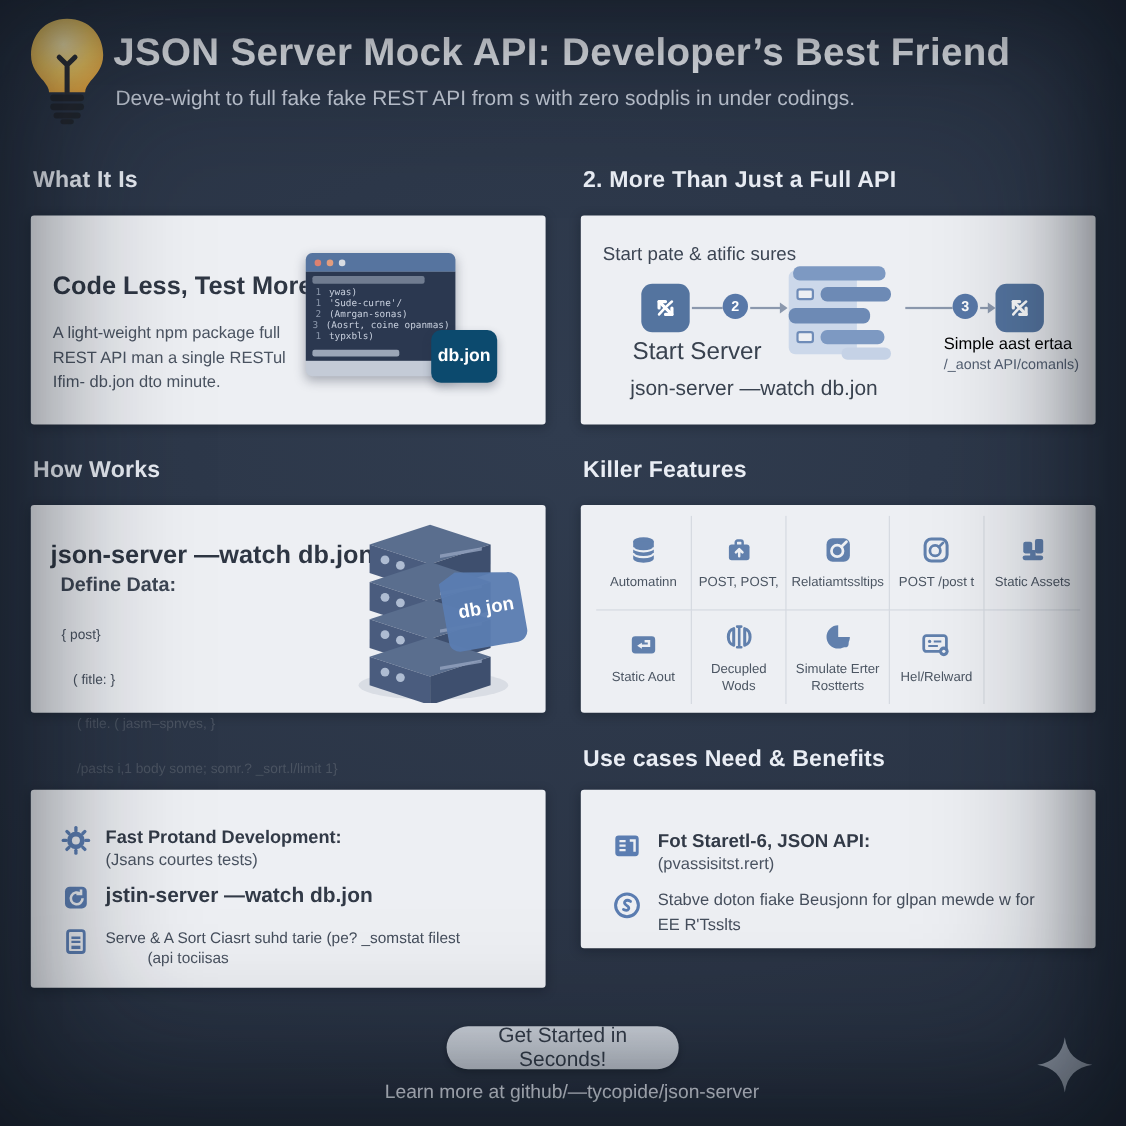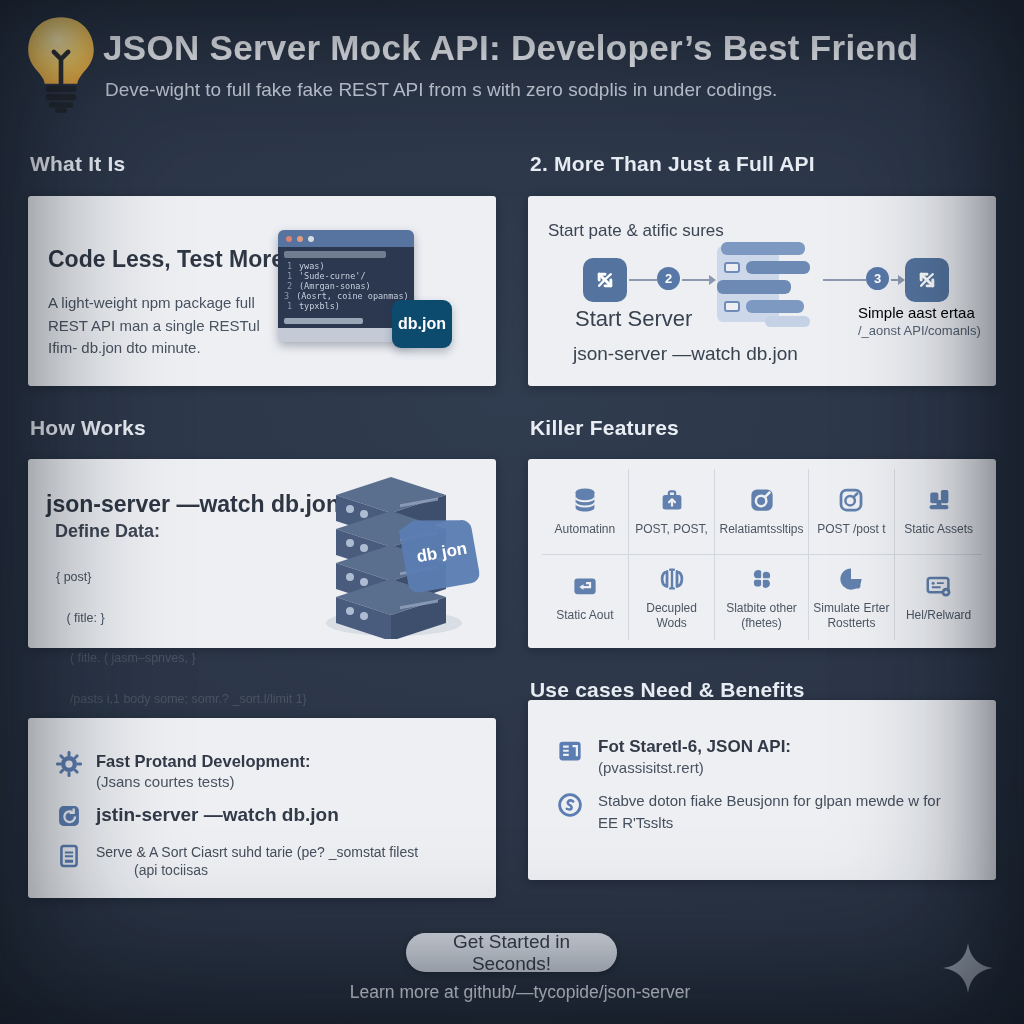--- a/index.html
+++ b/index.html
@@ -304,32 +304,20 @@
         <span class="kf-icon">
           <svg viewBox="0 0 24 24" fill="none" stroke="#6180ad" stroke-width="2.2" stroke-linecap="round">
               <path d="M8 6 C2.8 7 2.8 17 8 18 M8 6 V18"></path>
               <path d="M16 6 C21.2 7 21.2 17 16 18 M16 6 V18"></path>
               <path d="M12 4.5 V19.5 M10.5 4.5 h3 M10.5 19.5 h3" stroke-width="1.9"></path>
             </svg>
         </span>
         <span class="kf-label">Decupled Wods</span>
       </div>
 
-      <div class="kf-cell">
-        <span class="kf-icon">
-          <svg viewBox="0 0 24 24" fill="#6180ad">
-              <circle cx="9" cy="8.3" r="3.5"></circle>
-              <circle cx="15.4" cy="9.3" r="3.1"></circle>
-              <circle cx="8.6" cy="14.9" r="3.1"></circle>
-              <circle cx="14.9" cy="15.6" r="3.5"></circle>
-              <path d="M12 5 V19 M5 12 H19" stroke="#edeff3" stroke-width="1.3"></path>
-            </svg>
-        </span>
-        <span class="kf-label">Slatbite other (fhetes)</span>
-      </div>
 
       <div class="kf-cell">
         <span class="kf-icon">
           <svg viewBox="0 0 24 24" fill="#6180ad">
               <path d="M12 3.5 A8.5 8.5 0 1 0 20.5 12 L12 12 Z"></path>
               <circle cx="16.9" cy="16.9" r="2.7"></circle>
             </svg>
         </span>
         <span class="kf-label">Simulate Erter Rostterts</span>
       </div>
@@ -385,21 +373,21 @@
       <svg viewBox="0 0 24 24" fill="none" stroke="#5b7db1">
           <rect x="5.5" y="3.5" width="13" height="17" rx="2" stroke-width="2.2"></rect>
           <path d="M8.5 9 h7 M8.5 12.2 h7" stroke-width="1.8"></path>
           <rect x="8.5" y="15.2" width="7" height="2.6" fill="#5b7db1" stroke="none"></rect>
         </svg>
     </span>
     <div class="li-title" style="left:68px;top:126px;font-size:14px;color:#454e5c;">Serve &amp; A Sort Ciasrt suhd tarie (pe? _somstat filest</div>
     <div class="li-sub" style="left:68px;top:144px;font-size:14px;margin-left:38px;">(api tociisas</div>
   </div>
 
-  <div class="card" style="left:528px;top:700px;width:468px;height:180px;">
+  <div class="card" style="left:528px;top:718px;width:468px;height:144px;">
     <span class="li-icon" style="left:27px;top:36px;">
       <svg viewBox="0 0 24 24">
           <rect x="3.5" y="4.5" width="17" height="15" rx="2.5" fill="#5b7db1"></rect>
           <path d="M6.5 8.5 h4.5 M6.5 11.8 h4.5 M6.5 15.1 h4.5" stroke="#edeff3" stroke-width="1.7"></path>
           <path d="M14 8 h3.5 v8.2" stroke="#edeff3" stroke-width="1.8" fill="none"></path>
         </svg>
     </span>
     <div class="li-title" style="left:70px;top:37px;font-size:17px;font-weight:bold;">Fot Staretl-6, JSON API:</div>
     <div class="li-sub" style="left:70px;top:59px;font-size:15px;">(pvassisitst.rert)</div>
 

